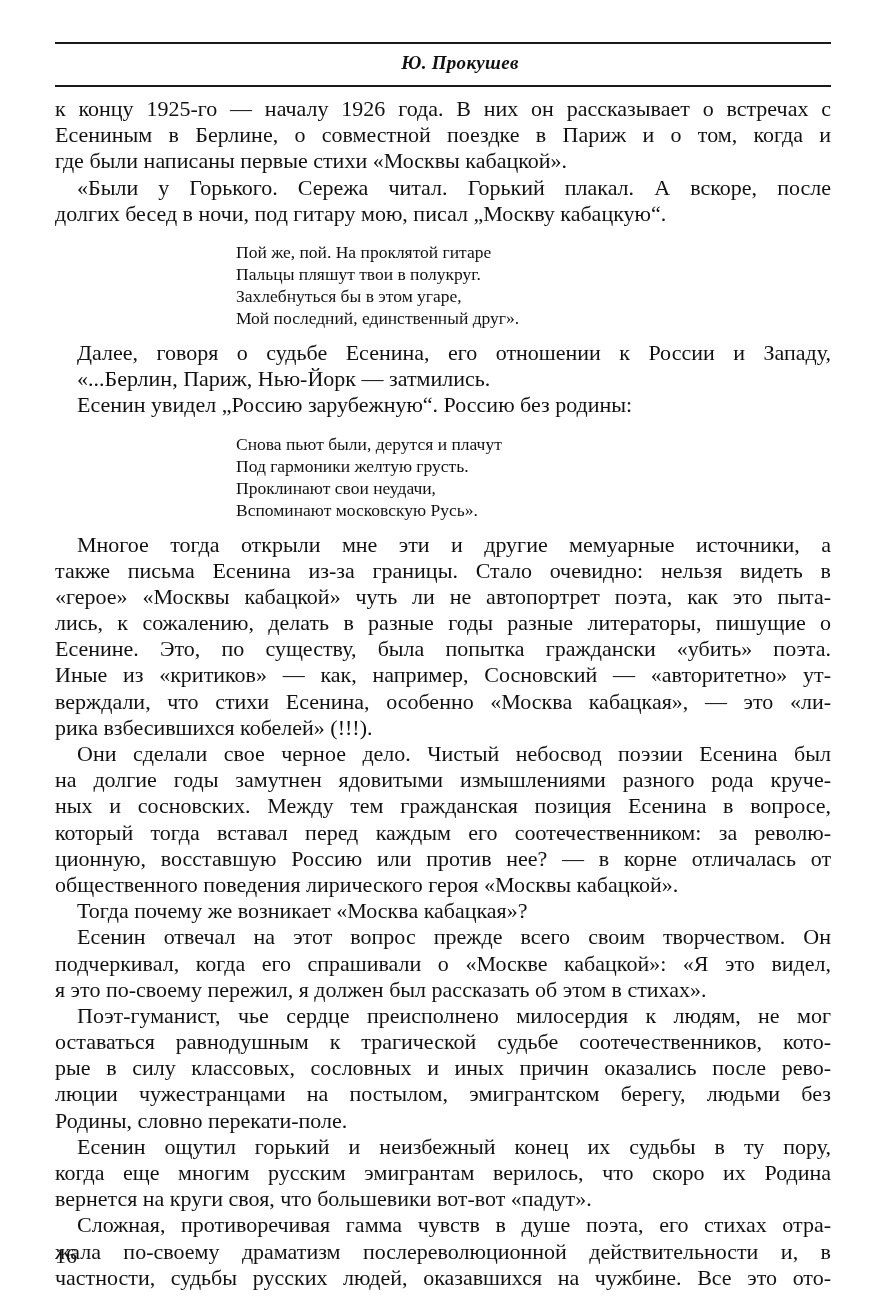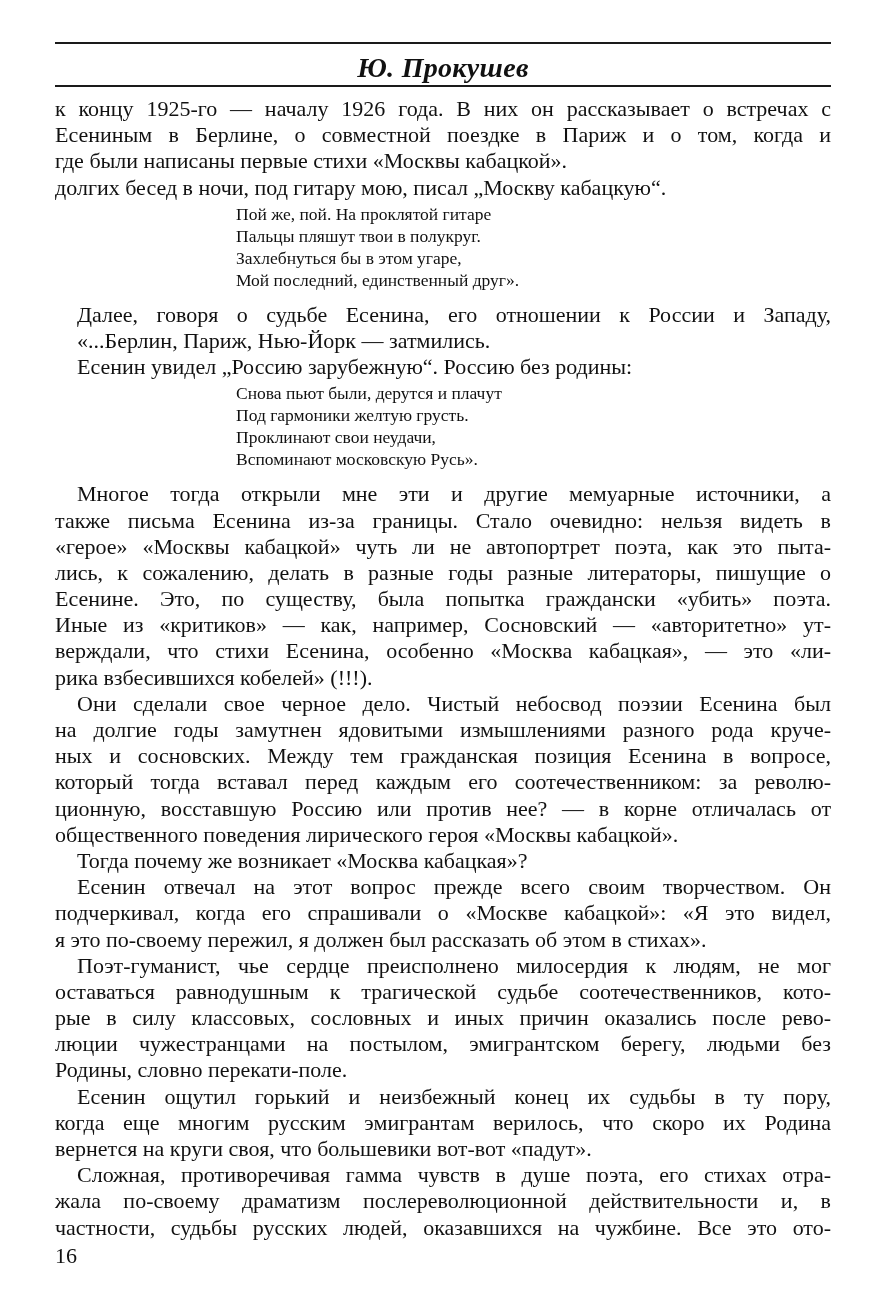--- a/index.html
+++ b/index.html
@@ -2,37 +2,37 @@
 <html><head>
 <meta charset="utf-8">
 <style>
   html, body { margin: 0; padding: 0; background: #ffffff; }
   body { width: 886px; height: 1299px; position: relative; overflow: hidden; color: #111; }
   .page { position: absolute; left: 55px; top: 0; width: 776px; }
   .rule { position: absolute; left: 0; width: 776px; height: 2px; background: #1a1a1a; }
   .rule.top { top: 42px; }
   .rule.bottom { top: 85px; }
   .running-head {
-    position: absolute; top: 52px; left: 0; width: 776px; text-align: center;
+    position: absolute; top: 52px; left: 17px; width: 776px; text-align: center;
     font-family: "Liberation Serif", serif; font-style: italic; font-weight: bold;
-    font-size: 28px; letter-spacing: 0.3px;
+    font-size: 19px; letter-spacing: 0.3px;
   }
   .body-text {
     position: absolute; top: 96px; left: 0; width: 776px;
     font-family: "Liberation Serif", serif; font-size: 22px; line-height: 26.2px;
   }
   .line {
     display: block; white-space: nowrap; transform-origin: left top;
     height: 26.2px; overflow: visible;
   }
   .line.justify { text-align: justify; text-align-last: justify; white-space: normal; height: 26.2px; }
   .indent { padding-left: 22px; }
   .verse {
     font-family: "Liberation Serif", serif; font-size: 17.5px; line-height: 22px;
-    padding-left: 181px; margin-top: 2px; margin-bottom: 11px;
+    padding-left: 181px; margin-top: 14px; margin-bottom: 11px;
   }
   .verse .vline { display: block; white-space: nowrap; }
   .page-number {
     position: absolute; top: 1243px; left: 0; width: 776px; 
     font-family: "Liberation Serif", serif; font-size: 22px;
   }
   .para { display: block; }
 </style>
 </head>
 <body>
@@ -44,20 +44,21 @@
 
   <div class="body-text">
 
     <div class="para">
       <span class="line justify">к концу 1925-го — началу 1926 года. В них он рассказывает о встречах с</span>
       <span class="line justify">Есениным в Берлине, о совместной поездке в Париж и о том, когда и</span>
       <span class="line">где были написаны первые стихи «Москвы кабацкой».</span>
     </div>
 
     <div class="para">
+      <span class="line justify indent">«Были у Горького. Сережа читал. Горький плакал. А вскоре, после</span>
       <span class="line">долгих бесед в ночи, под гитару мою, писал „Москву кабацкую“.</span>
     </div>
 
     <div class="verse">
       <span class="vline">Пой же, пой. На проклятой гитаре</span>
       <span class="vline">Пальцы пляшут твои в полукруг.</span>
       <span class="vline">Захлебнуться бы в этом угаре,</span>
       <span class="vline">Мой последний, единственный друг».</span>
     </div>
 

